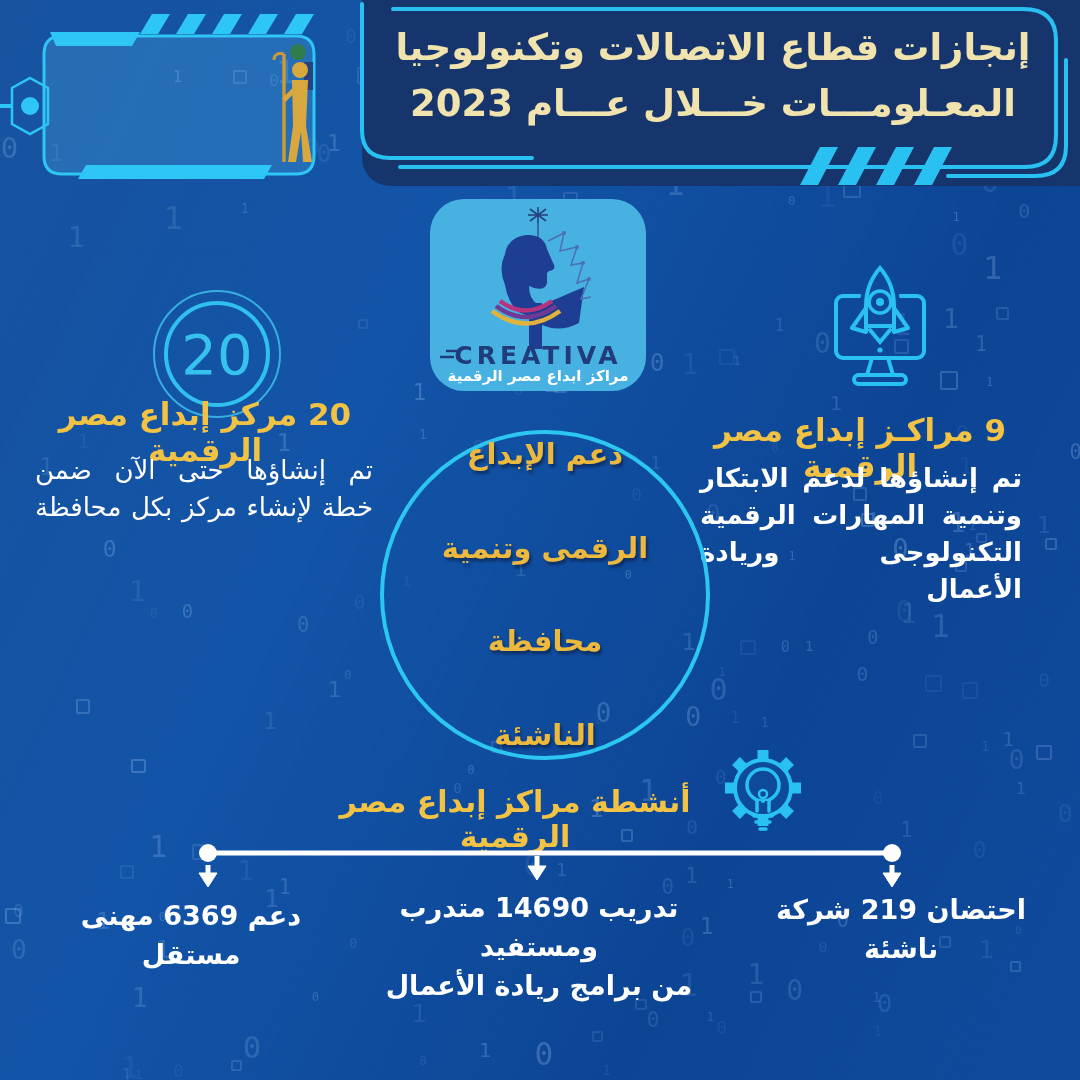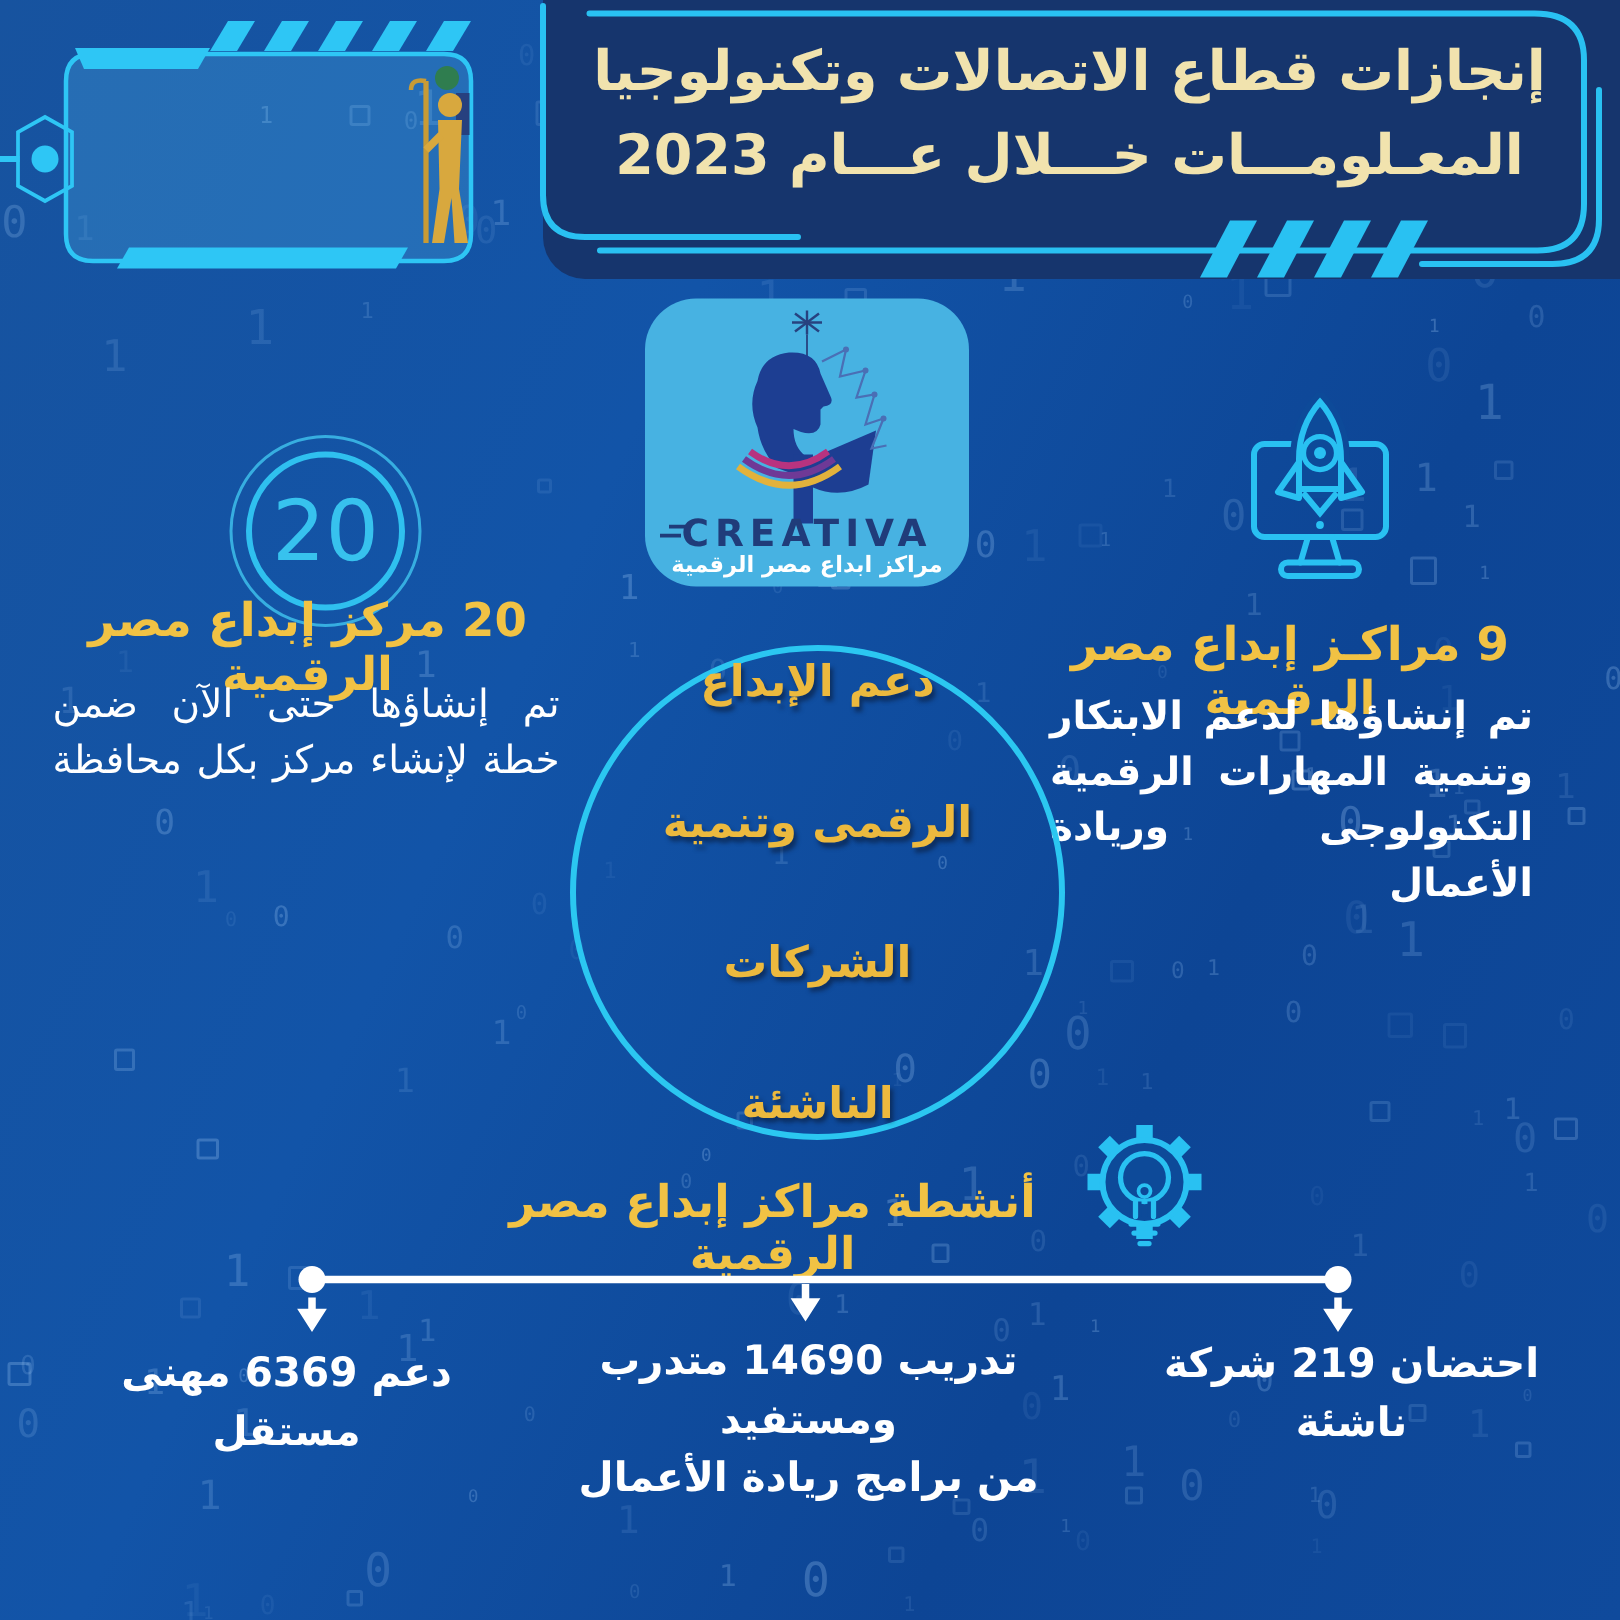--- a/index.html
+++ b/index.html
@@ -358,21 +358,21 @@
   <div class="abs stat-heading" style="left:695px;top:412px;width:330px;">9 مراكـز إبداع مصر الرقمية</div>
   <div class="abs stat-body" style="left:700px;top:460px;width:322px;font-weight:bold;">
     <div class="jl">تم إنشاؤها لدعم الابتكار</div>
     <div class="jl">وتنمية المهارات الرقمية</div>
     <div class="jl">التكنولوجى وريادة الأعمال</div>
   </div>
 
   <div class="abs center-circle">
     <div>دعم الإبداع</div>
     <div>الرقمى وتنمية</div>
-    <div>الشركات</div>
+    <div>محافظة</div>
     <div>الناشئة</div>
   </div>
 
   <svg class="abs" style="left:720px;top:745px;" width="86" height="100" viewBox="0 0 86 100">
     <g stroke="#29c1f2" stroke-width="11">
       <line x1="43" y1="17" x2="43" y2="5"></line>
         <line x1="43" y1="69" x2="43" y2="81"></line>
       <line x1="17" y1="43" x2="5" y2="43"></line>
         <line x1="69" y1="43" x2="81" y2="43"></line>
       <line x1="25" y1="25" x2="16" y2="16"></line>

